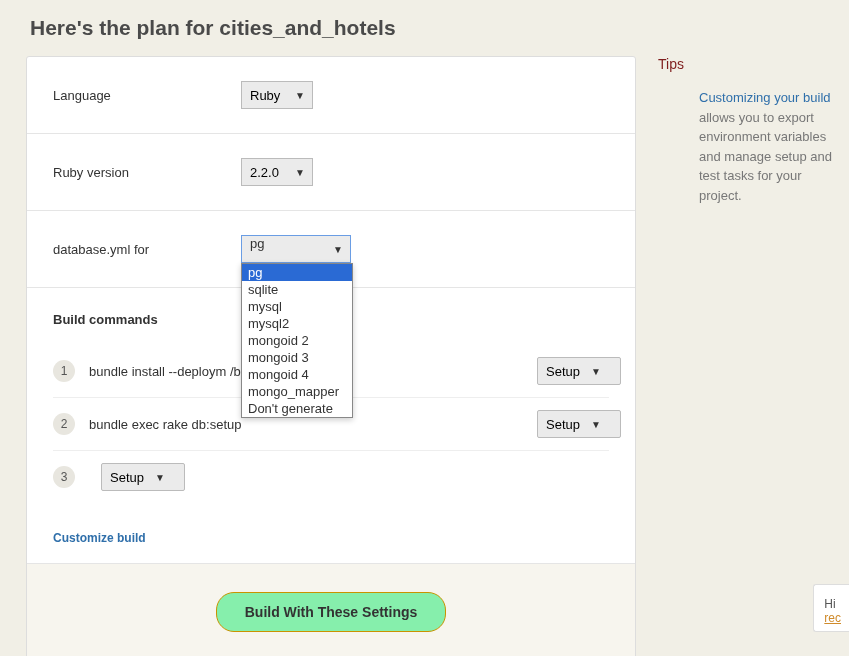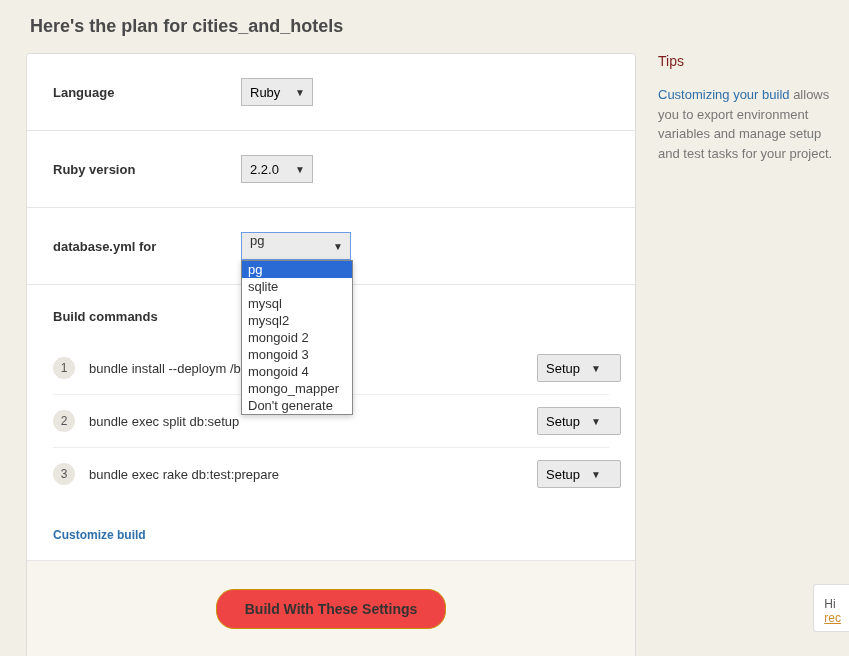--- a/index.html
+++ b/index.html
@@ -6,21 +6,21 @@
 body {
   font-family: Arial, Helvetica, sans-serif;
   background: #f1efe6;
   width: 849px;
   height: 656px;
   overflow: hidden;
   color: #333;
   position: relative;
 }
 .page-title {
-  font-size: 18px;
+  font-size: 21px;
   font-weight: bold;
   color: #4a4a4a;
   padding: 16px 9px 16px 30px;
 }
 .main-wrap {
   display: flex;
   padding: 0 0 0 26px;
 }
 .panel {
   width: 610px;
@@ -30,21 +30,21 @@
 }
 .row {
   display: flex;
   align-items: center;
   padding: 24px 26px;
   border-bottom: 1px solid #e5e5e5;
 }
 .row-label {
   width: 188px;
   font-size: 13px;
-  font-weight: bold;
+  font-weight: normal;
   color: #333;
 }
 .select-wrap {
   position: relative;
   display: inline-block;
 }
 select, .fake-select {
   width: 72px;
   height: 28px;
   padding: 0 24px 0 8px;
@@ -145,21 +145,21 @@
 }
 .build-footer {
   background: #f7f5ee;
   border-top: 1px solid #e5e5e5;
   padding: 28px 0;
   text-align: center;
   border-radius: 0 0 3px 3px;
 }
 .build-btn {
   display: inline-block;
-  background: #ef4444;
+  background: #86efac;
   border: 1px solid #c99300;
   color: #333;
   font-size: 14px;
   font-weight: bold;
   padding: 11px 28px;
   border-radius: 18px;
   cursor: pointer;
   text-align: right;
 }
 .tips {
@@ -170,20 +170,21 @@
   font-size: 14px;
   font-weight: normal;
   color: #7f1d1d;
   margin-bottom: 16px;
 }
 .tips-p {
   font-size: 13px;
   color: #777;
   line-height: 1.5;
   margin-bottom: 18px;
+  margin-left: 41px;
 }
 .tips-p a {
   color: #2f6faa;
   text-decoration: none;
 }
 .chat-bubble {
   position: absolute;
   right: 0;
   bottom: 24px;
   background: #fff;
@@ -254,32 +255,31 @@
         <div class="cmd-select-wrap">
           <select class="cmd-select">
             <option>Setup</option>
           </select>
           <span class="select-arrow">▼</span>
         </div>
       </div>
 
       <div class="cmd-row">
         <div class="num-badge">2</div>
-        <div class="cmd-text">bundle exec split db:setup</div>
+        <div class="cmd-text">bundle exec rake db:setup</div>
         <div class="cmd-select-wrap">
           <select class="cmd-select">
             <option>Setup</option>
           </select>
           <span class="select-arrow">▼</span>
         </div>
       </div>
 
       <div class="cmd-row">
         <div class="num-badge">3</div>
-        <div class="cmd-text">bundle exec rake db:test:prepare</div>
         <div class="cmd-select-wrap">
           <select class="cmd-select">
             <option>Setup</option>
           </select>
           <span class="select-arrow">▼</span>
         </div>
       </div>
     </div>
 
     <a href="#" class="customize-link">Customize build</a>

